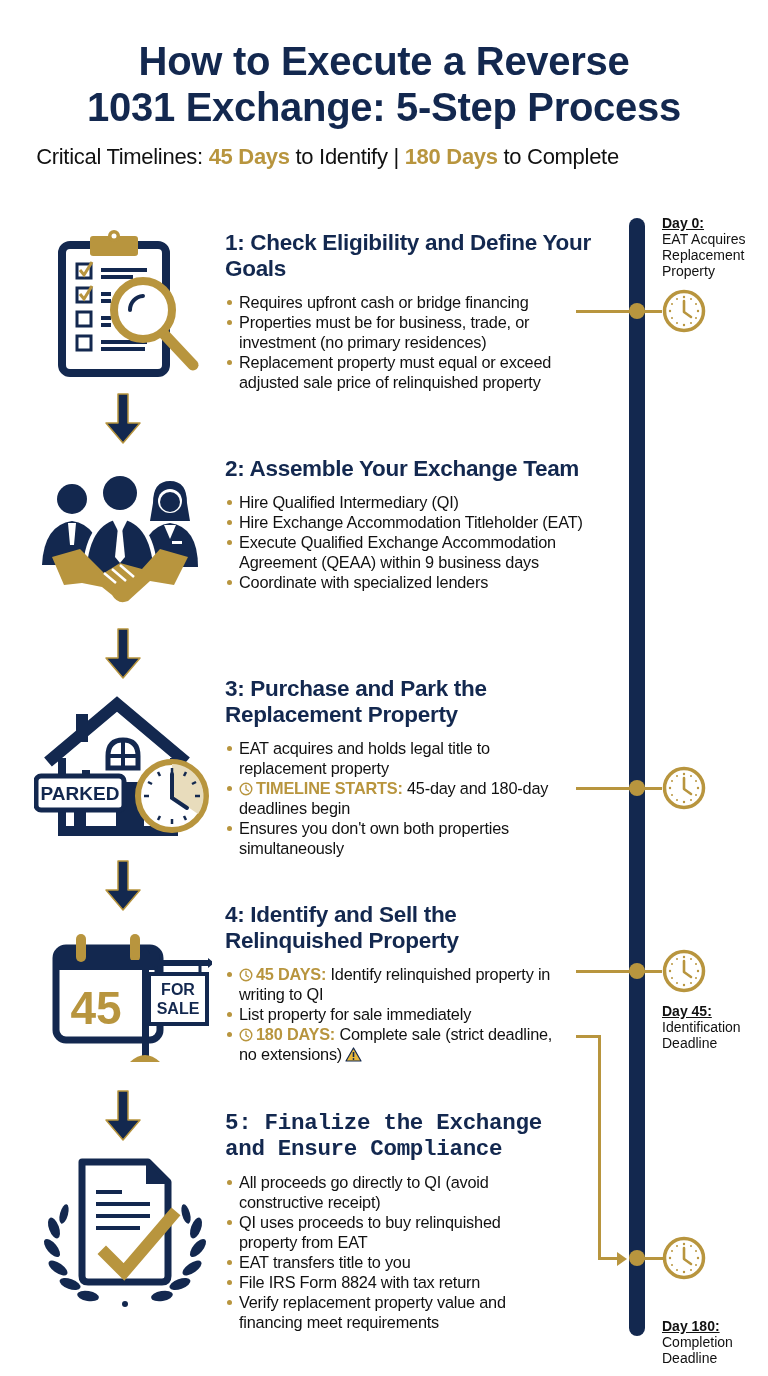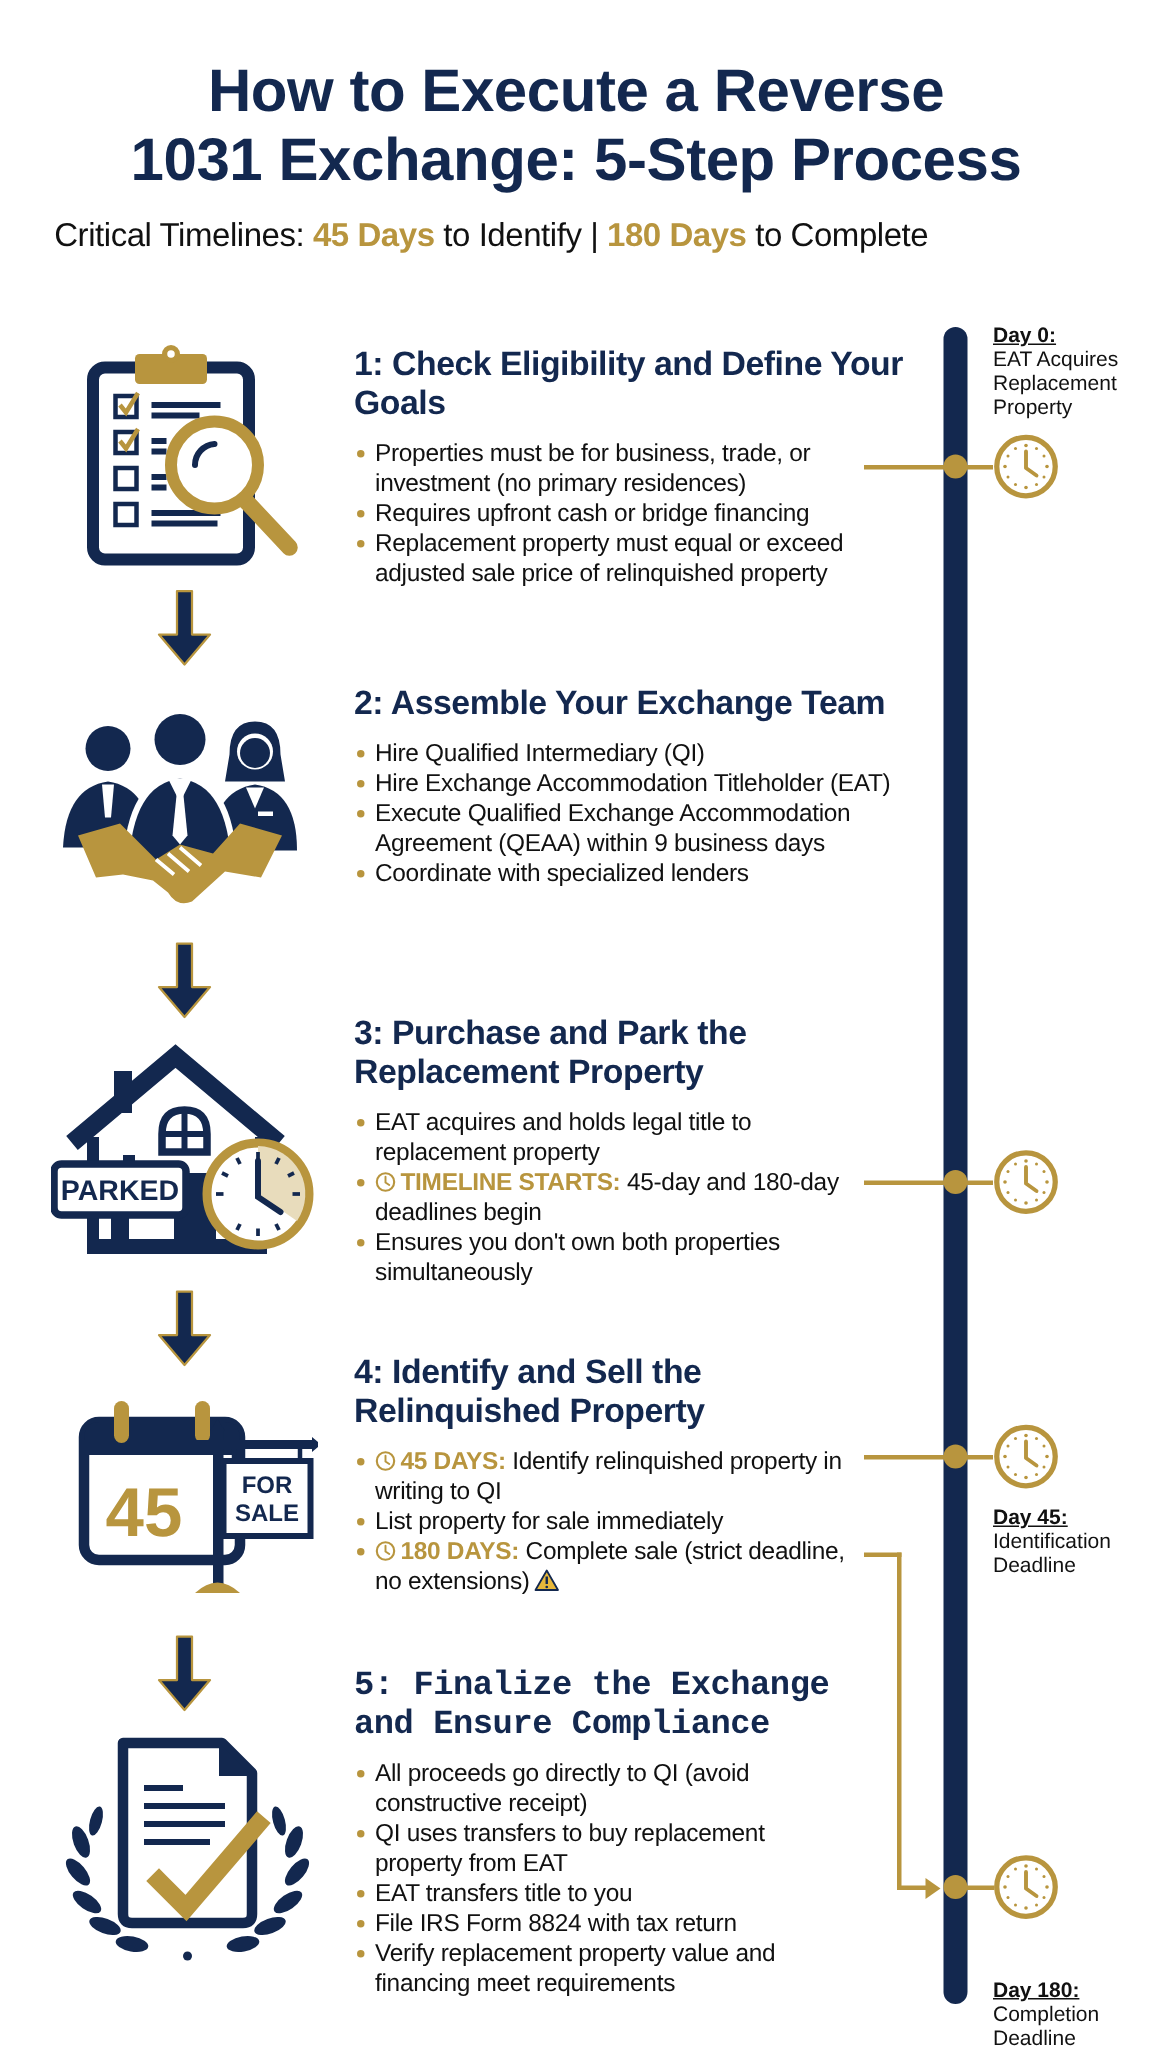--- a/index.html
+++ b/index.html
@@ -20,21 +20,21 @@
   .tl-label { position: absolute; left: 662px; font-size: 14px; line-height: 16px; color: #111; width: 106px; }
   .tl-label b { display: block; font-weight: 700; text-decoration: underline; }
 
   .elbow-v { position: absolute; width: 3px; background: #b8953e; }
   .arrowhead { position: absolute; width: 0; height: 0; border-top: 7px solid transparent;
     border-bottom: 7px solid transparent; border-left: 10px solid #b8953e; }
 
   .icon { position: absolute; }
   .down-arrow { position: absolute; width: 40px; height: 52px; }
 
-  .step { position: absolute; left: 236px; width: 380px; }
+  .step { position: absolute; left: 225px; width: 380px; }
   .step h2 { color: #13284f; font-size: 22.5px; line-height: 26px; font-weight: 700; letter-spacing: -0.3px; margin-bottom: 10px; }
   .step ul { list-style: none; }
   .step li { position: relative; padding-left: 14px; font-size: 16.3px; line-height: 20px; color: #111; letter-spacing: -0.2px; }
   .step li::before { content: ""; position: absolute; left: 2px; top: 8px; width: 5px; height: 5px; border-radius: 50%; background: #b8953e; }
   .hl { color: #b8953e; font-weight: 700; }
   .mini-clock { display: inline-block; width: 14px; height: 14px; vertical-align: -2px; margin-right: 3px; }
   .warn { display: inline-block; width: 17px; height: 15px; vertical-align: -2px; margin-left: 3px; }
 </style>
 </head>
 <body>
@@ -254,22 +254,22 @@
       <line x1="56" y1="46" x2="110" y2="46"></line>
     <line x1="56" y1="58" x2="110" y2="58"></line>
       <line x1="56" y1="70" x2="100" y2="70"></line>
   </g>
   <path d="M66 96 L84 114 L132 58" fill="none" stroke="#b8953e" stroke-width="12" stroke-linecap="square" stroke-linejoin="miter"></path>
 </svg>
 
 <div class="step" style="top:230px;">
   <h2>1: Check Eligibility and Define Your Goals</h2>
   <ul>
+    <li>Requires upfront cash or bridge financing</li>
     <li>Properties must be for business, trade, or investment (no primary residences)</li>
-    <li>Requires upfront cash or bridge financing</li>
     <li>Replacement property must equal or exceed adjusted sale price of relinquished property</li>
   </ul>
 </div>
 
 <div class="step" style="top:456px; width:390px;">
   <h2>2: Assemble Your Exchange Team</h2>
   <ul>
     <li>Hire Qualified Intermediary (QI)</li>
     <li>Hire Exchange Accommodation Titleholder (EAT)</li>
     <li>Execute Qualified Exchange Accommodation Agreement (QEAA) within 9 business days</li>
@@ -308,18 +308,18 @@
           <circle cx="8.5" cy="12" r="0.9" fill="#13284f"></circle>
         </svg>
     </li>
   </ul>
 </div>
 
 <div class="step" style="top:1110px; width:330px;">
   <h2 style="width:320px;font-family:Liberation Mono, monospace;">5: Finalize the Exchange and Ensure Compliance</h2>
   <ul>
     <li>All proceeds go directly to QI (avoid constructive receipt)</li>
-    <li>QI uses transfers to buy replacement property from EAT</li>
+    <li>QI uses proceeds to buy relinquished property from EAT</li>
     <li>EAT transfers title to you</li>
     <li>File IRS Form 8824 with tax return</li>
     <li>Verify replacement property value and financing meet requirements</li>
   </ul>
 </div>
 
 </body></html>

